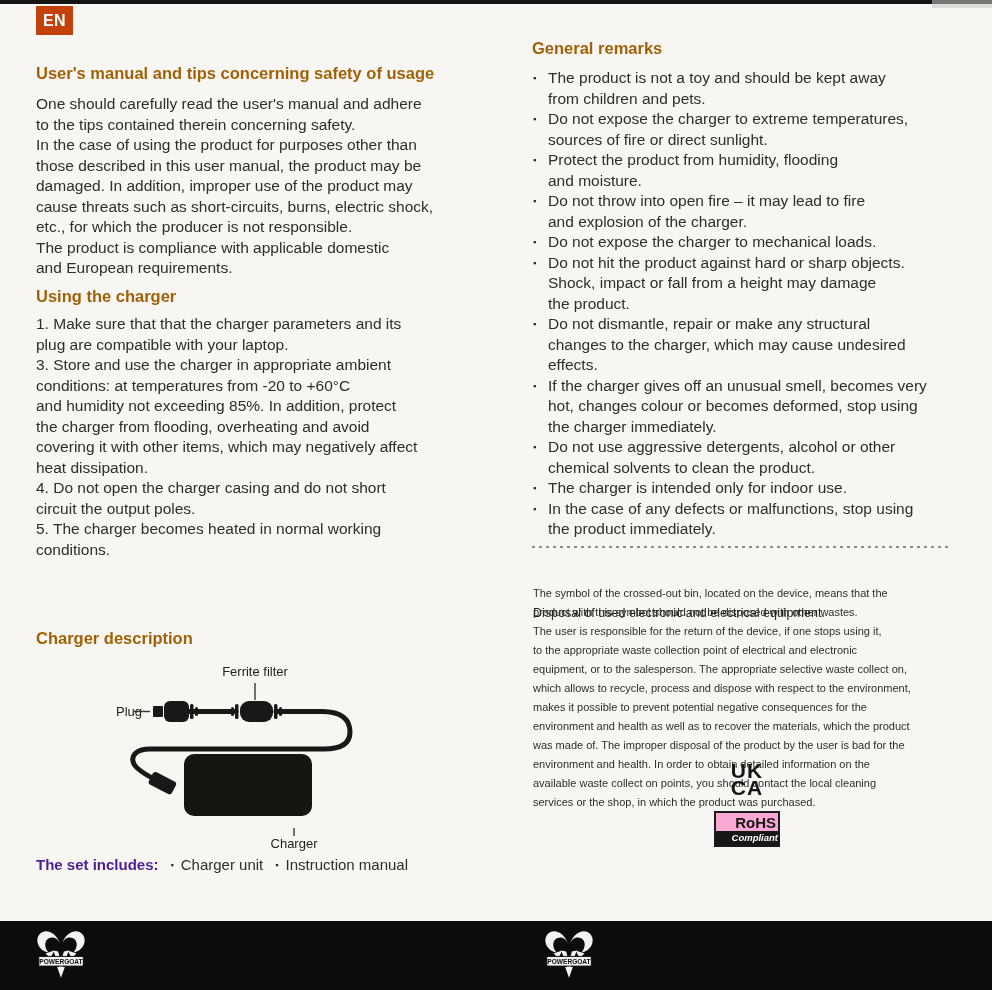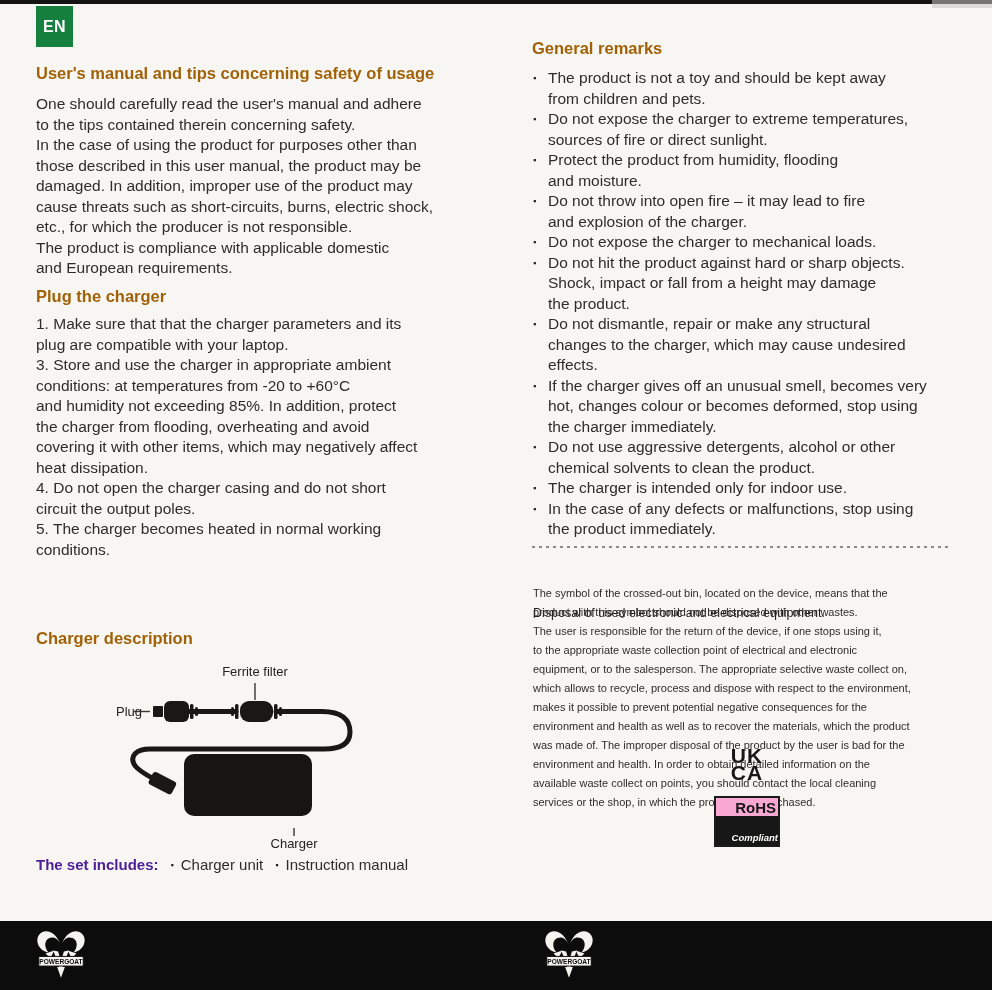--- a/index.html
+++ b/index.html
@@ -6,22 +6,22 @@
   body { font-family:"Liberation Sans", sans-serif; background:#e8e7e4; }
   .page {
     position:relative; width:992px; height:990px; overflow:hidden;
     background:#f7f6f3; color:#33312e;
     box-shadow:0 0 8px rgba(0,0,0,.25);
   }
   .top-strip { position:absolute; left:0; top:0; width:992px; height:4px; background:#141414; }
   .edge-smudge { position:absolute; right:0; top:0; width:60px; height:8px; background:#c9c7c3; opacity:.55; }
 
   .en-badge {
-    position:absolute; left:36px; top:6px; width:37px; height:41px;
-    background:#15803d; color:#ffffff; font-weight:700; font-size:16px;
+    position:absolute; left:36px; top:6px; width:37px; height:29px;
+    background:#c2410c; color:#ffffff; font-weight:700; font-size:16px;
     display:flex; align-items:center; justify-content:center; letter-spacing:.5px;
   }
 
   .h-main { position:absolute; font-weight:700; font-size:16.5px; color:#a16207; }
   .body-text { font-size:15.5px; line-height:20.5px; white-space:pre-line; color:#2f2d2a; }
 
   #title       { left:36px; top:64px;  width:458px; }
   #intro       { position:absolute; left:36px; top:94px;  width:462px; }
   #h-using     { left:36px; top:287px; }
   #numbered    { position:absolute; left:36px; top:314px; width:462px; }
@@ -51,21 +51,21 @@
     font-size:11px; line-height:19px; white-space:pre-line; color:#2f2d2a;
   }
 
   #cert-row {
     position:absolute; left:532px; top:840px; width:430px; height:52px;
     display:flex; justify-content:flex-end; align-items:center; gap:15px;flex-direction:column;
   }
   .ukca { font-weight:700; font-size:21px; line-height:17px; letter-spacing:1px; color:#171717; text-align:center; }
   .rohs { border:2.5px solid #1a1a1a; background:#f9a8d4; width:66px; text-align:right; }
   .rohs .rt { font-weight:700; font-size:15px; color:#171717; padding:1px 2px 0; display:block; }
-  .rohs .rc { background:#171717; color:#fdfdfc; font-size:9.5px; font-style:italic; font-weight:700; display:block; padding:16px 0 2px; }
+  .rohs .rc { background:#171717; color:#fdfdfc; font-size:9.5px; font-style:italic; font-weight:700; display:block; padding:1px 0 2px; }
 
   .footer-bar { position:absolute; left:0; top:921px; width:992px; height:69px; background:#0c0c0c; }
   .goat { position:absolute; top:5px; width:58px; height:55px; }
   .goat.g1 { left:32px; } .goat.g2 { left:540px; }
 
   svg text { font-family:"Liberation Sans", sans-serif; }
 </style>
 </head>
 <body>
 
@@ -81,21 +81,21 @@
   <div class="body-text" id="intro">One should carefully read the user's manual and adhere
 to the tips contained therein concerning safety.
 In the case of using the product for purposes other than
 those described in this user manual, the product may be
 damaged. In addition, improper use of the product may
 cause threats such as short-circuits, burns, electric shock,
 etc., for which the producer is not responsible.
 The product is compliance with applicable domestic
 and European requirements.</div>
 
-  <div class="h-main" id="h-using">Plug the charger</div>
+  <div class="h-main" id="h-using">Using the charger</div>
 
   <div id="numbered">
     <div class="body-text">1. Make sure that that the charger parameters and its
 plug are compatible with your laptop.</div>
     <div class="body-text">3. Store and use the charger in appropriate ambient
 conditions: at temperatures from -20 to +60°C
 and humidity not exceeding 85%. In addition, protect
 the charger from flooding, overheating and avoid
 covering it with other items, which may negatively affect
 heat dissipation.</div>

